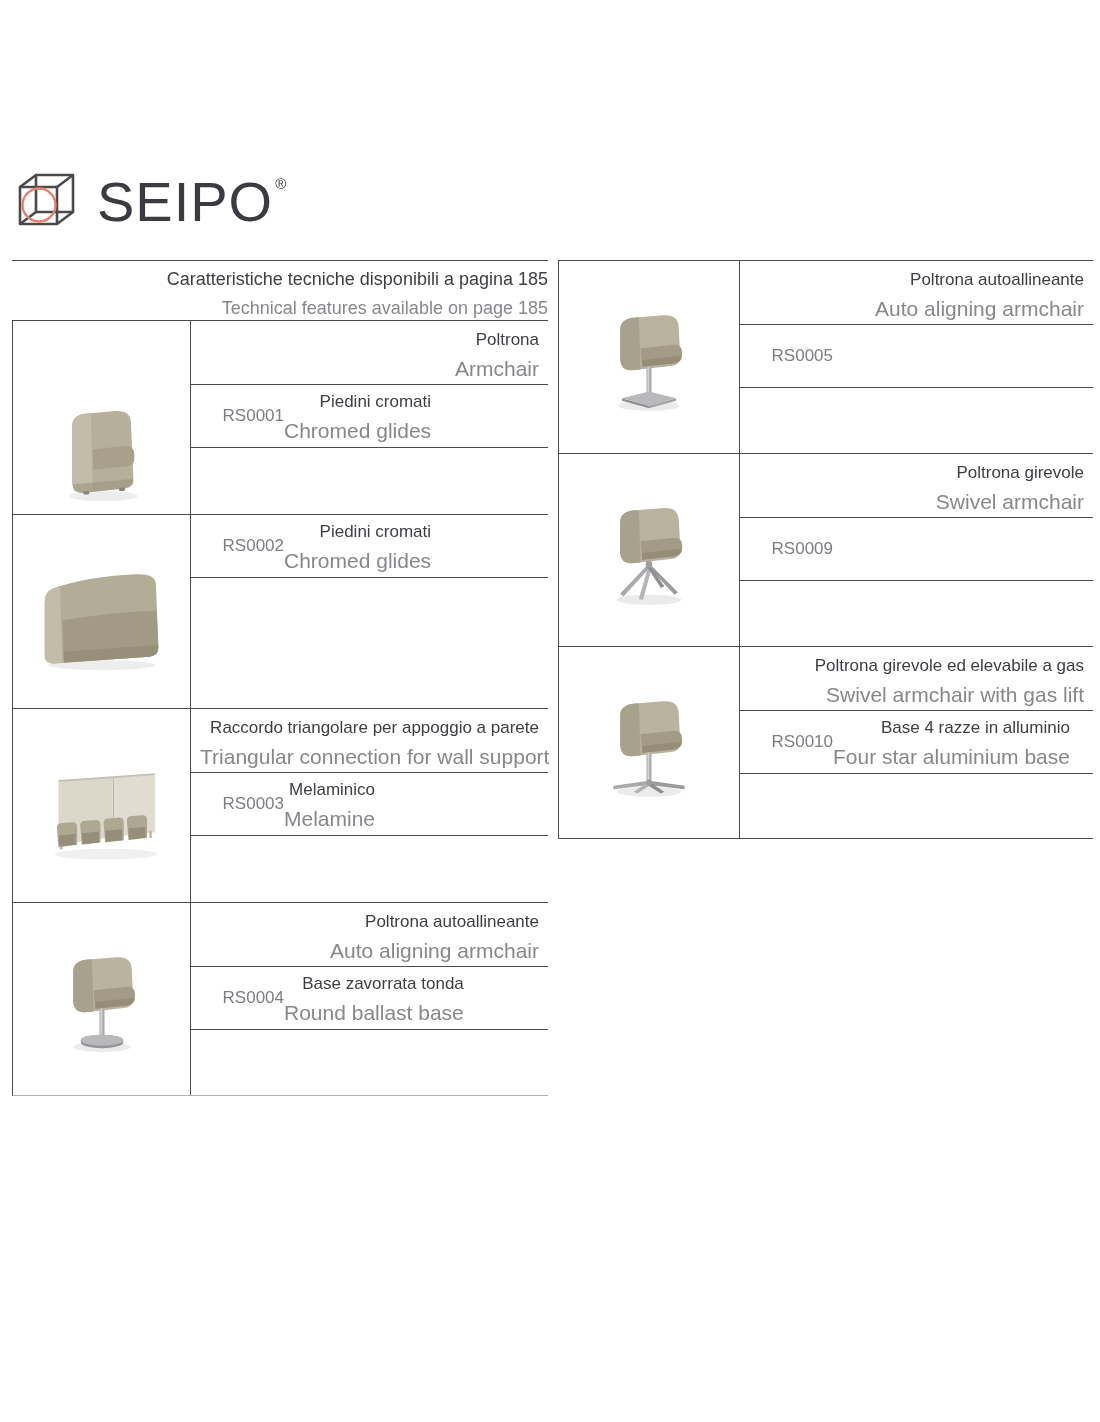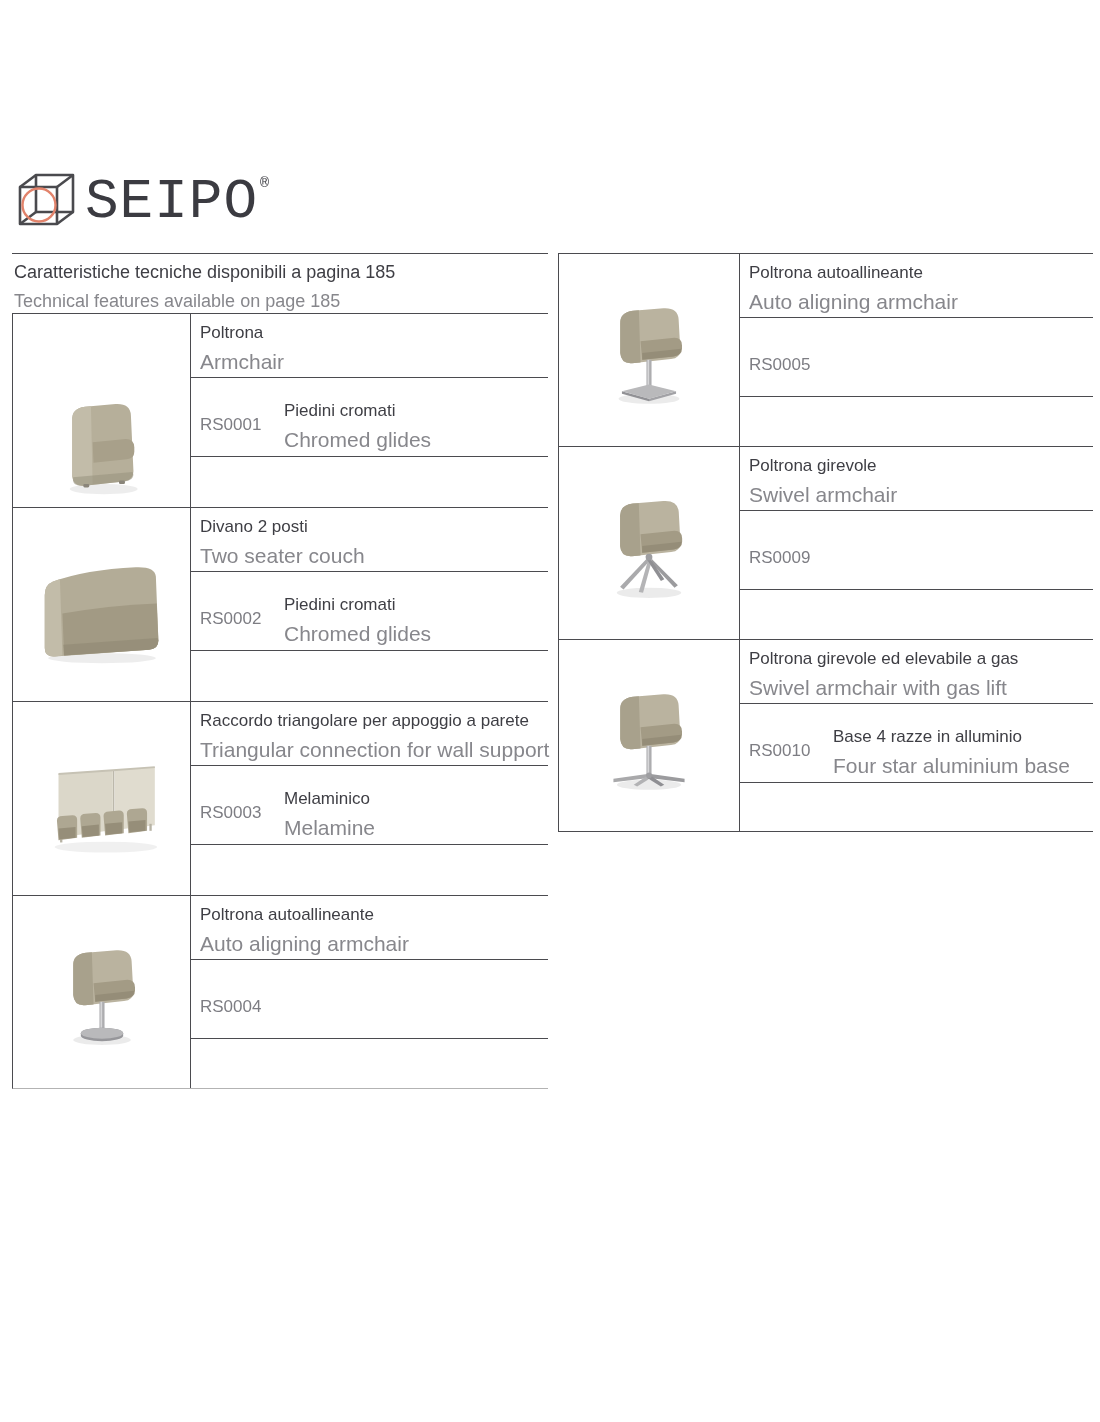--- a/index.html
+++ b/index.html
@@ -8,27 +8,27 @@
     --dark:#3e3e44;
     --gray:#87878c;
     --code:#7d7d83;
   }
   *{box-sizing:border-box;margin:0;padding:0;}
   html,body{background:#ffffff;}
   body{font-family:"Liberation Sans", sans-serif;}
   .page{position:relative;width:1100px;height:1422px;background:#ffffff;overflow:hidden;}
 
   
-  .logo{position:absolute;left:15px;top:170px;display:flex;align-items:center;gap:6px;font-family:Liberation Mono, monospace;}
+  .logo{position:absolute;left:15px;top:170px;display:flex;align-items:center;gap:18px;}
   .logo .cube{display:block;}
   .brand-text{font-size:56px;color:#3b3b41;font-weight:400;letter-spacing:1px;line-height:64px;white-space:nowrap;}
   .brand-text sup{font-size:15px;color:#3b3b41;vertical-align:top;line-height:1;position:relative;top:6px;left:2px;}
 
   
-  .col{position:absolute;top:253px;}
+  .col{position:absolute;top:260px;text-align:right;}
   .col-left{left:12px;width:536px;}
   .col-right{left:558px;width:535px;}
 
   .col-header{border-top:1px solid var(--line);height:60px;padding:4px 0 0 2px;}
   .col-header .note-it{color:var(--dark);font-size:18px;line-height:29px;white-space:nowrap;}
   .col-header .note-en{color:var(--gray);font-size:18px;line-height:29px;white-space:nowrap;}
 
   
   .block{display:flex;border-top:1px solid var(--line);border-left:1px solid var(--line);}
   .col-left .block{height:194px;}
@@ -37,21 +37,21 @@
   .col-right .block:last-child{border-bottom:1px solid var(--line);}
 
   .img-cell{width:178px;border-right:1px solid var(--line);display:flex;align-items:center;justify-content:center;overflow:hidden;}
   .col-right .img-cell{width:181px;}
   .product-image{display:flex;align-items:center;justify-content:center;transform:translateY(9px);}
   .col-left .block:first-child .product-image{transform:translateY(36px);}
   .product-image svg{display:block;}
 
   .txt-cell{flex:1;display:flex;flex-direction:column;min-width:0;}
   .row-title{height:64px;border-bottom:1px solid var(--line);padding:4px 9px 0 9px;}
-  .row-rs{height:63px;border-bottom:1px solid var(--line);display:flex;align-items:center;padding:0 9px;margin-top:16px;}
+  .row-rs{height:63px;border-bottom:1px solid var(--line);display:flex;align-items:center;padding:0 9px;}
   .row-empty{flex:1;}
 
   .t-it{color:var(--dark);font-size:17px;line-height:29px;white-space:nowrap;}
   .t-en{color:var(--gray);font-size:21px;line-height:29px;white-space:nowrap;}
   .code{color:var(--code);font-size:17px;width:84px;flex:0 0 84px;}
   .opt{min-width:0;}
 </style>
 </head>
 <body>
 
@@ -114,24 +114,20 @@
               <svg width="152" height="101" viewBox="0 0 180 120">
     <ellipse cx="90" cy="113" rx="64" ry="6" fill="#000" opacity="0.07"></ellipse>
     <path d="M22 38 Q22 26 32 22 Q70 8 130 5 Q153 4 154 16 L157 92 Q157 102 146 103 L34 111 Q22 112 22 101 Z" fill="#b3ac97"></path>
     <path d="M22 38 Q22 26 32 22 L40 19 L43 110 L34 111 Q22 112 22 101 Z" fill="#c2bca9"></path>
     <path d="M43 60 Q100 50 155 48 L157 92 Q157 102 146 103 L45 110 Z" fill="#a29a84"></path>
     <path d="M44 97 L156 89 L157 92 Q157 102 146 103 L45 110 Z" fill="#8f8873" opacity="0.6"></path>
   </svg>
             </div>
     </div>
     <div class="txt-cell">
-      <div class="row-title">
-        <div class="t-it">Divano 2 posti</div>
-        <div class="t-en">Two seater couch</div>
-      </div>
       <div class="row-rs">
         <div class="code">RS0002</div>
         <div class="opt">
           <div class="t-it">Piedini cromati</div>
           <div class="t-en">Chromed glides</div>
         </div>
       </div>
       <div class="row-empty"></div>
     </div>
   </div>
@@ -200,20 +196,24 @@
   </svg>
             </div>
     </div>
     <div class="txt-cell">
       <div class="row-title">
         <div class="t-it">Poltrona autoallineante</div>
         <div class="t-en">Auto aligning armchair</div>
       </div>
       <div class="row-rs">
         <div class="code">RS0004</div>
+        <div class="opt">
+          <div class="t-it">Base zavorrata tonda</div>
+          <div class="t-en">Round ballast base</div>
+        </div>
       </div>
       <div class="row-empty"></div>
     </div>
   </div>
 </div>
   </div>
 
   <div class="col col-right">
     <div class="blocks" id="right-col-blocks">
   <div class="block">

